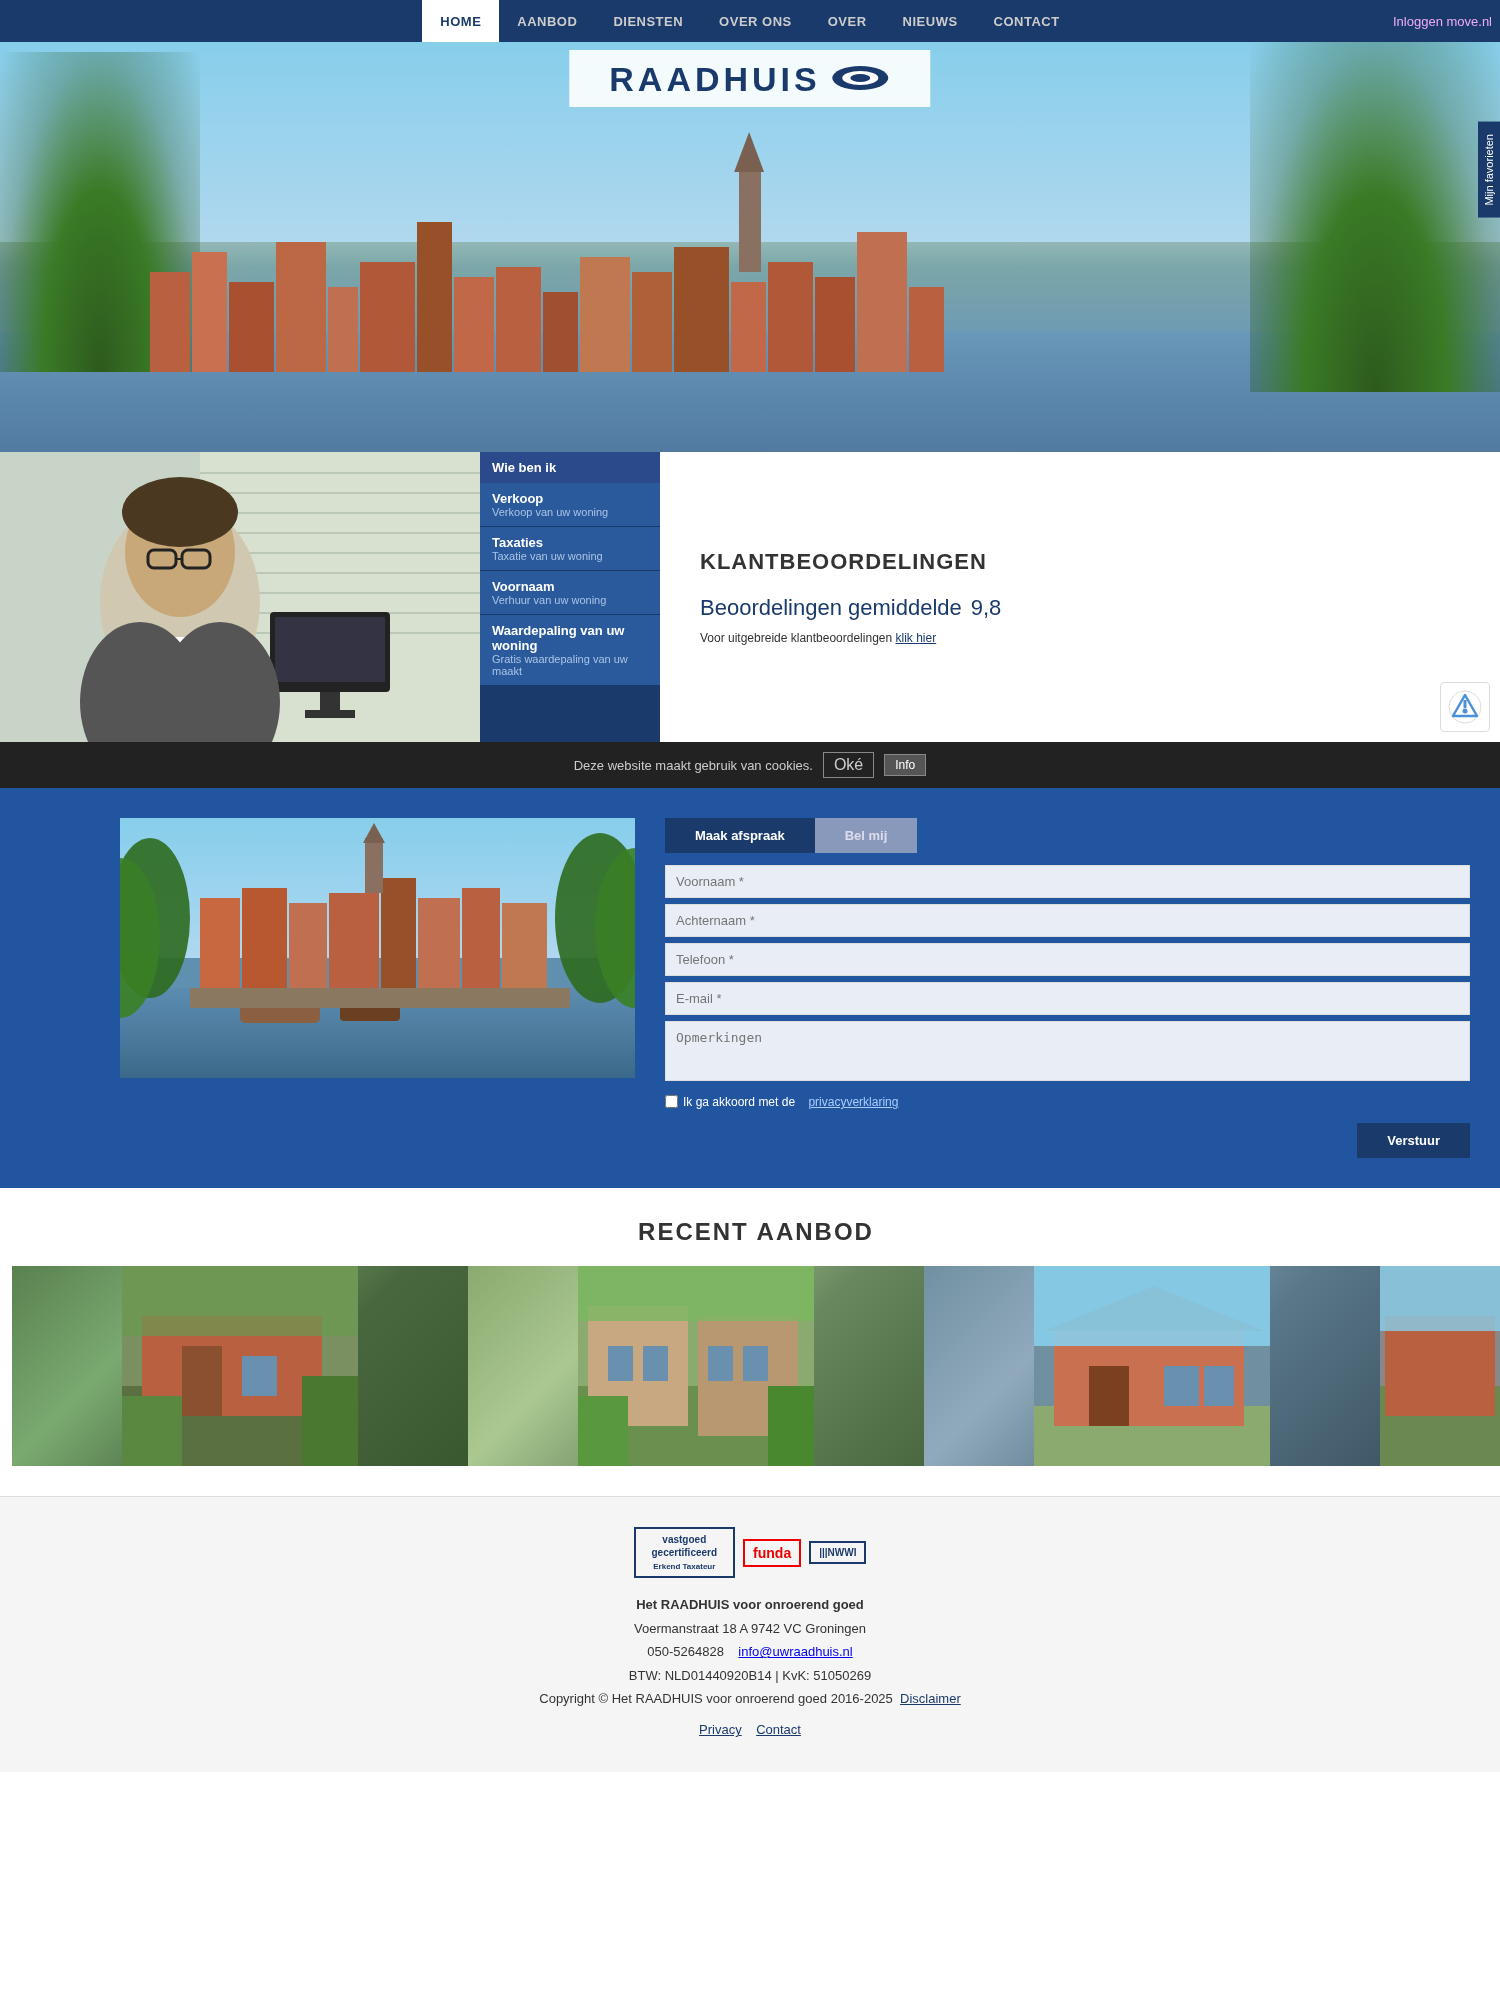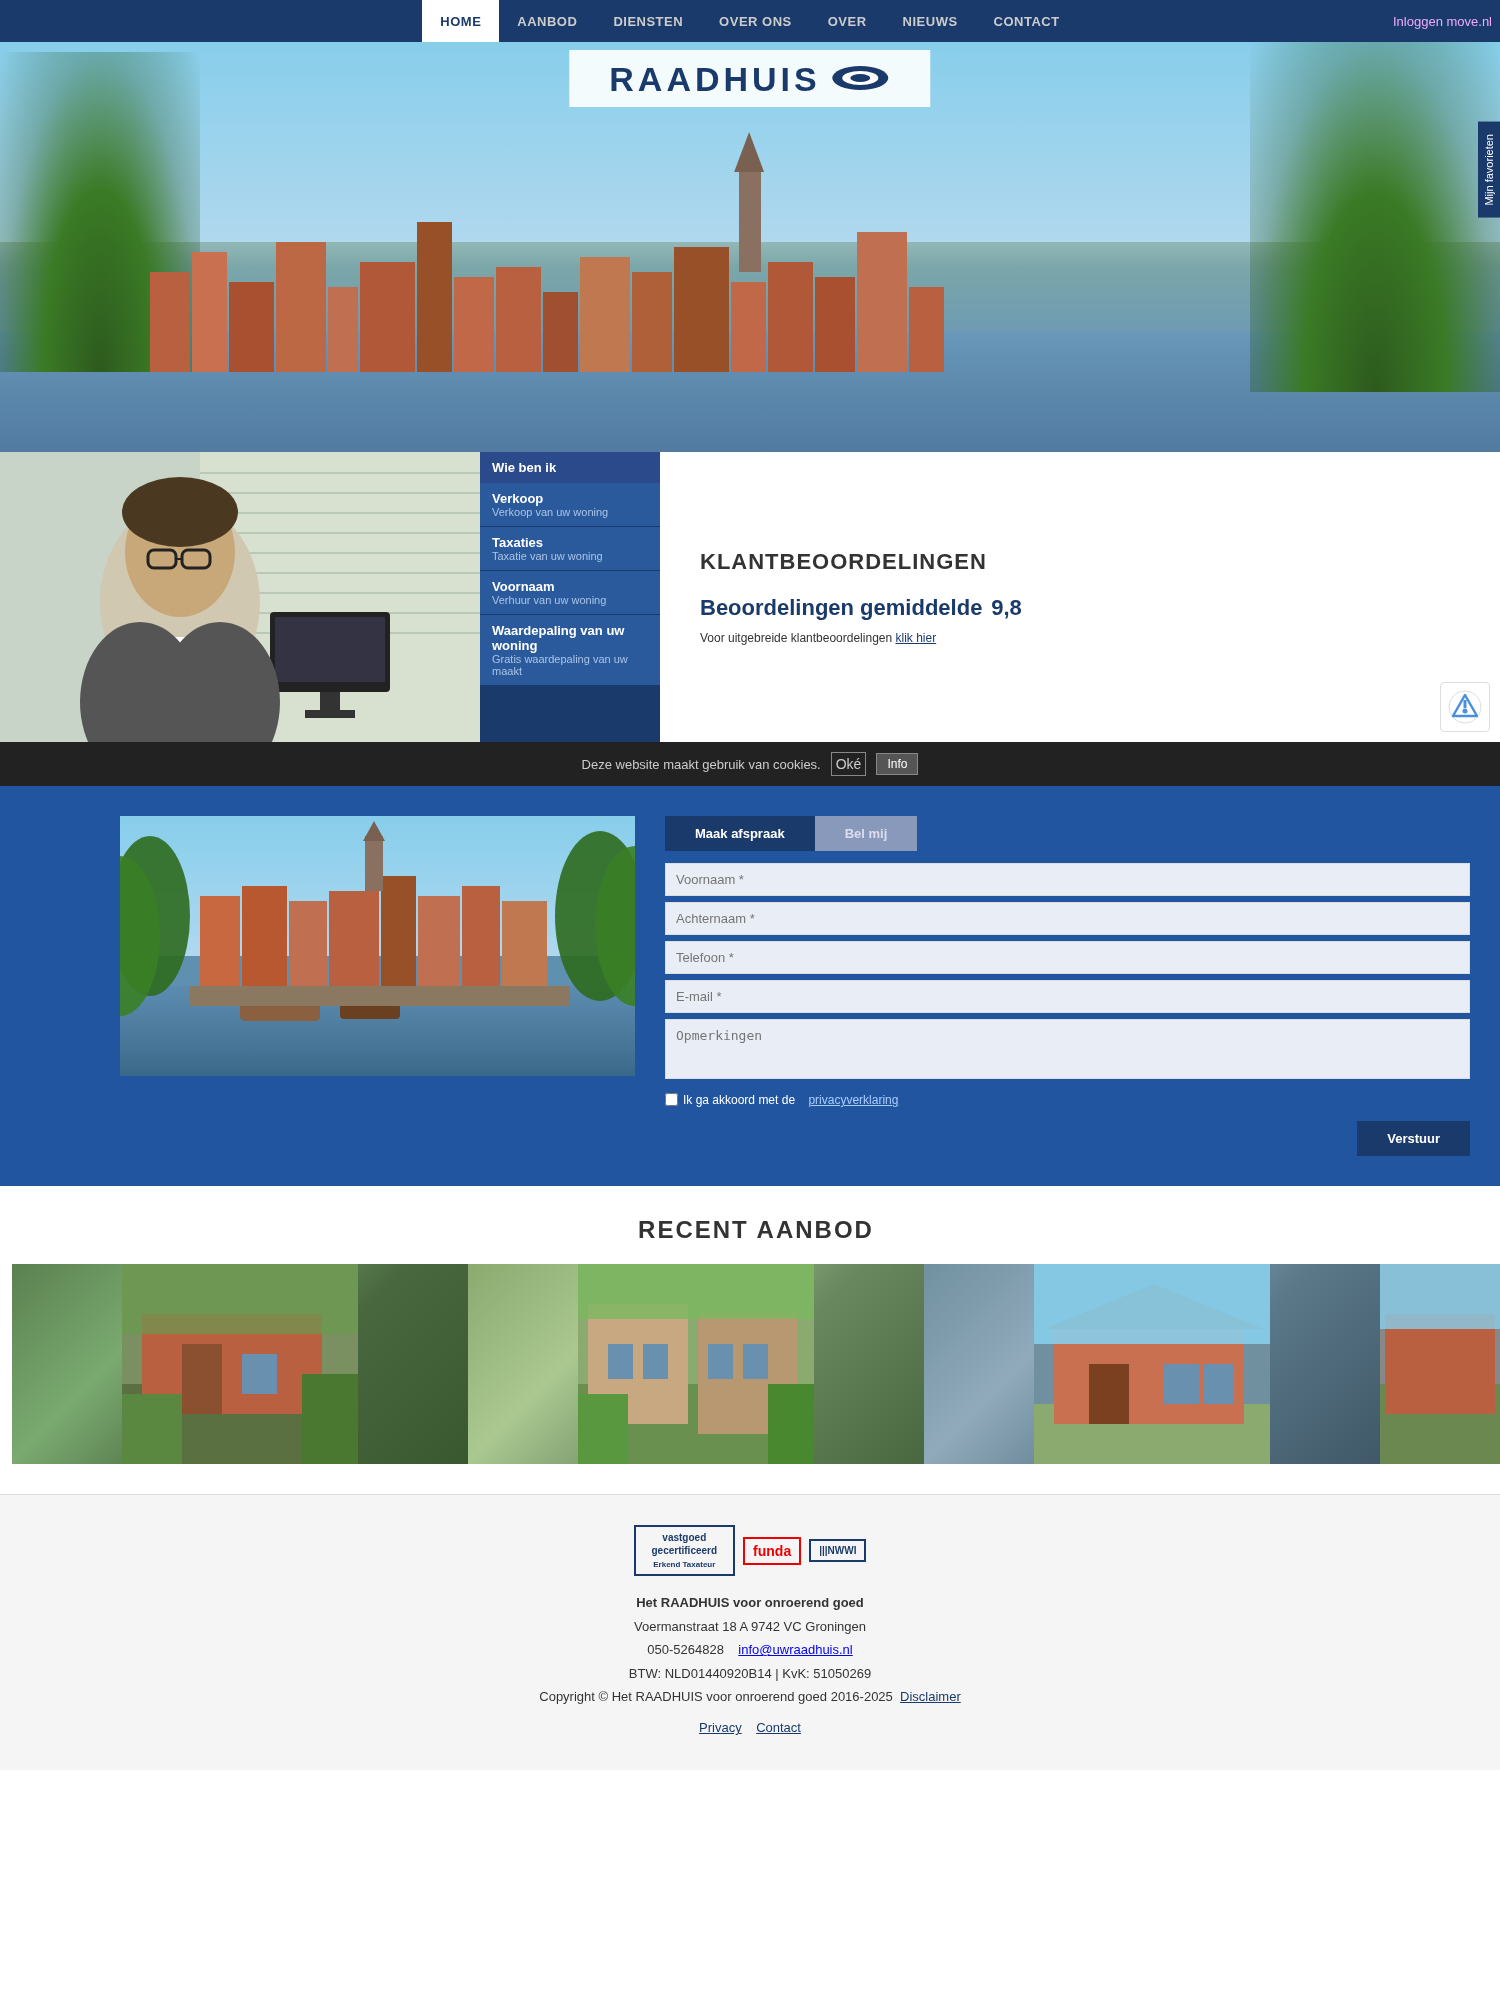--- a/index.html
+++ b/index.html
@@ -110,21 +110,21 @@
       letter-spacing: 1px;
       margin-bottom: 20px;
     }
     .rating-score {
       font-size: 16px;
       color: #333;
       margin-bottom: 10px;
     }
     .rating-score span {
       font-size: 22px;
-      font-weight: bold;
+      font-weight: normal;
       color: #1a3a6b;
     }
     .rating-link {
       font-size: 12px;
       color: #333;
     }
     .rating-link a {
       color: #1a3a6b;
       text-decoration: underline;
     }
@@ -138,23 +138,23 @@
       font-size: 13px;
       display: flex;
       align-items: center;
       justify-content: center;
       gap: 10px;
     }
     .cookie-btn {
       background: transparent;
       border: 1px solid #888;
       color: #ccc;
-      padding: 3px 4px;
-      cursor: pointer;
-      font-size: 14px;
+      padding: 3px 10px;
+      cursor: pointer;
+      font-size: 16px;
     }
     .cookie-info-btn {
       background: #555;
       border: 1px solid #888;
       color: white;
       padding: 3px 10px;
       cursor: pointer;
       font-size: 12px;
     }
     .recaptcha-badge {

